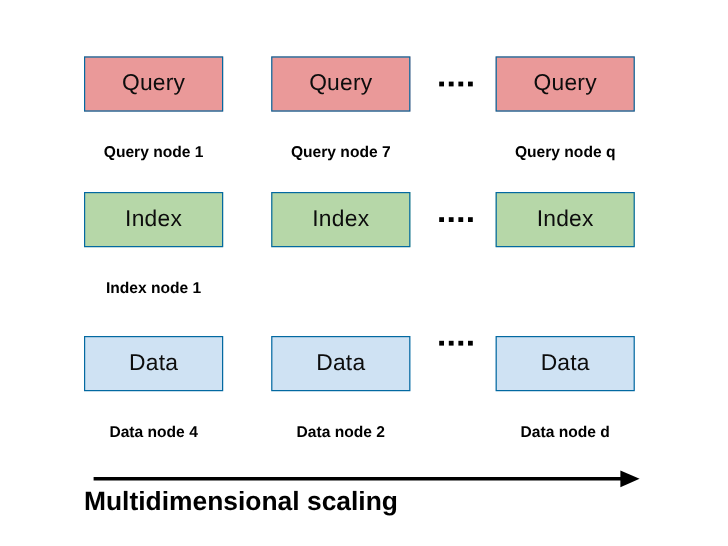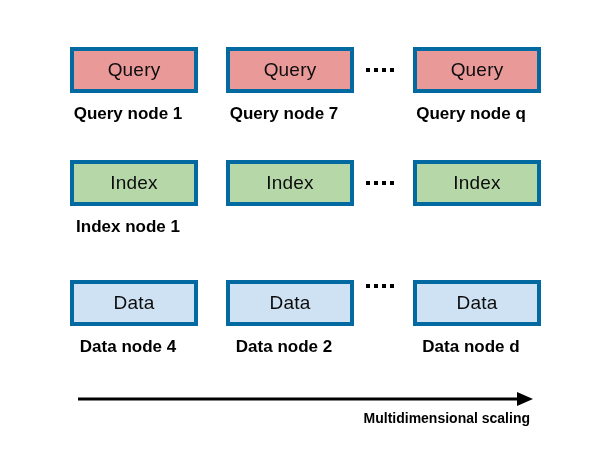--- a/index.html
+++ b/index.html
@@ -8,39 +8,39 @@
     width:607px;height:455px;
     background:#ffffff;
     font-family:"Liberation Sans", sans-serif;
     overflow:hidden;
   }
   .cell{position:absolute;width:116px;text-align:center;}
   .c1{left:70px}.c2{left:226px}.c3{left:413px}
   .r1{top:47px}.r2{top:160px}.r3{top:280px}
   .box{
     box-sizing:border-box;
-    width:128px;height:46px;
-    border:4px solid #0369a1;
+    width:116px;height:46px;
+    border:1px solid #0369a1;
     display:flex;align-items:center;justify-content:center;
     font-size:19px;color:#0d0d0d;
     letter-spacing:0.2px;
   }
   .node-label{
-    margin-top:11px;
-    font-size:17px;font-weight:bold;color:#000000;
+    margin-top:26px;
+    font-size:13px;font-weight:bold;color:#000000;
     white-space:nowrap;
   }
   .dots{position:absolute;left:366px;display:flex;gap:4px;}
   .d1{top:68px}.d2{top:181px}.d3{top:284px}
   .dot{width:4px;height:4px;background:#000000;}
   .arrow-svg{position:absolute;left:70px;top:388px;}
   .arrow-label{
     position:absolute;left:70px;top:408px;width:460px;
-    text-align:right;
-    font-size:14px;font-weight:bold;color:#000000;
+    text-align:left;
+    font-size:22px;font-weight:bold;color:#000000;
     line-height:20px;
   }
 </style>
 </head>
 <body>
 
 <div id="canvas">
 
   <div class="cell c1 r1">
     <div class="box" style="background: rgb(234, 153, 153);">Query</div>

